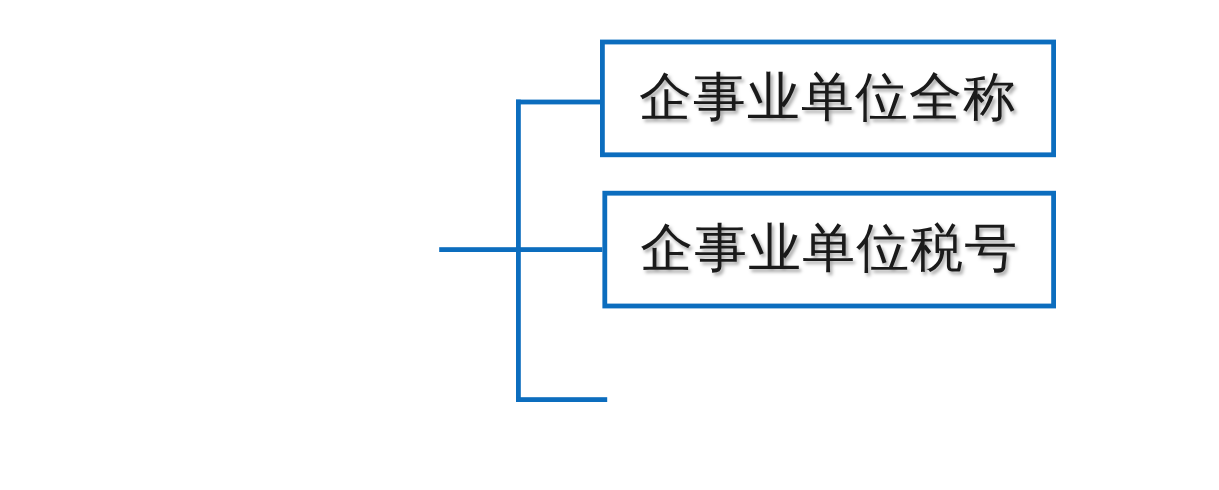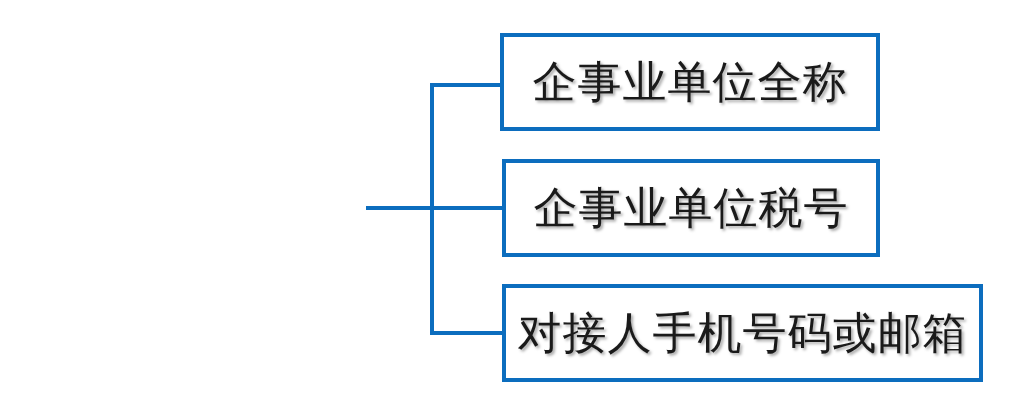--- a/index.html
+++ b/index.html
@@ -78,17 +78,14 @@
   <div class="connector" id="conn-branch-3"></div>
 
   <div class="child-box" id="child-box-1">
     <span class="node-label">企事业单位全称</span>
   </div>
 
   <div class="child-box" id="child-box-2">
     <span class="node-label">企事业单位税号</span>
   </div>
 
-  <div class="child-box" id="child-box-3">
-    <span class="node-label">对接人手机号码或邮箱</span>
-  </div>
 
 </div>
 
 </body></html>

